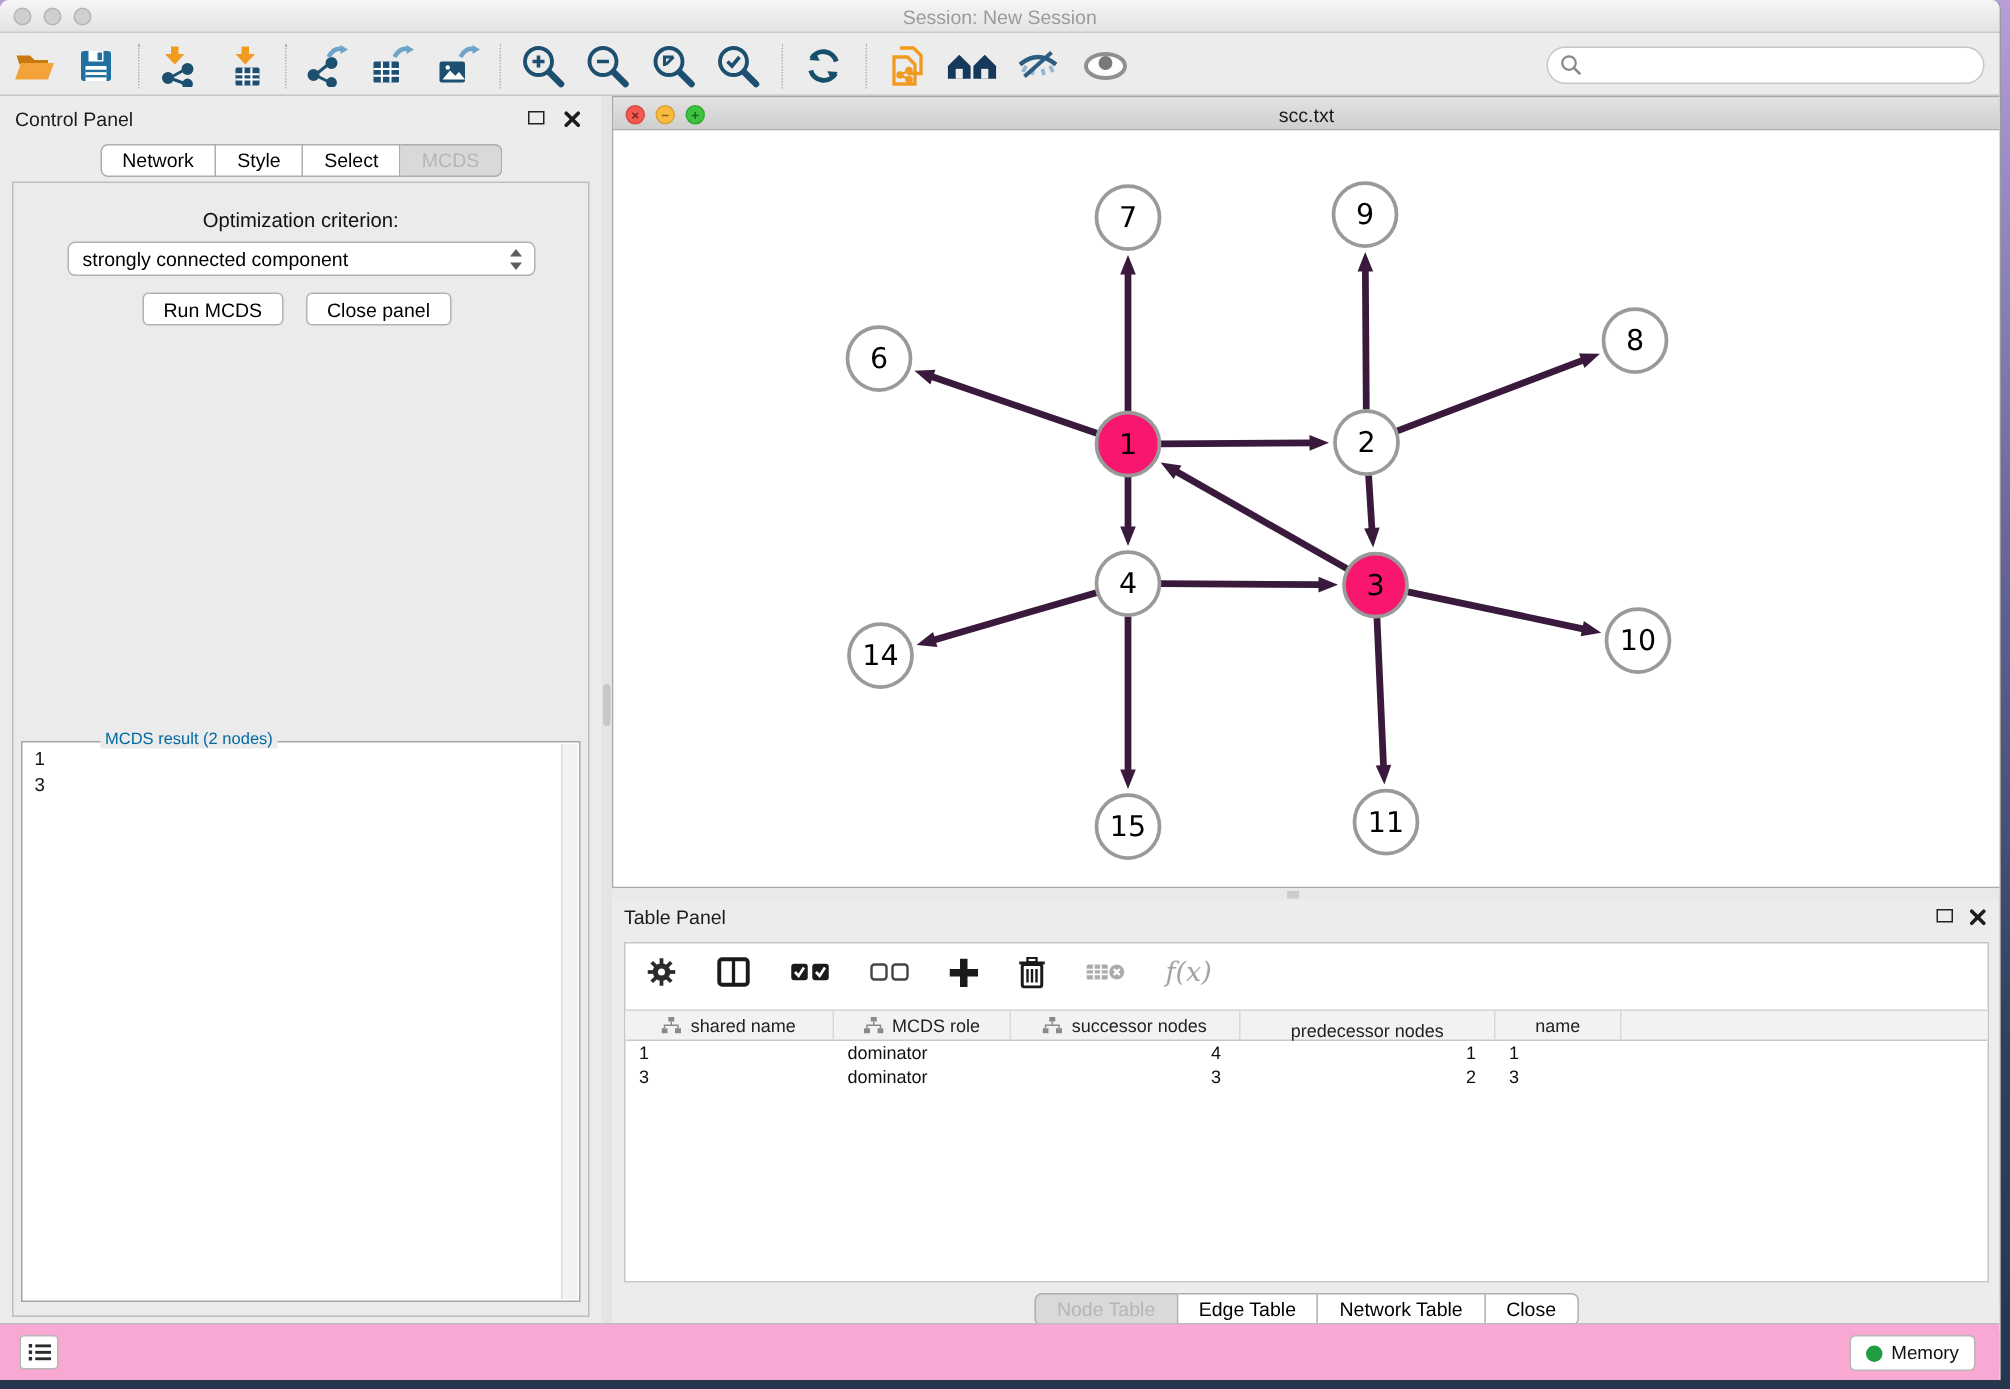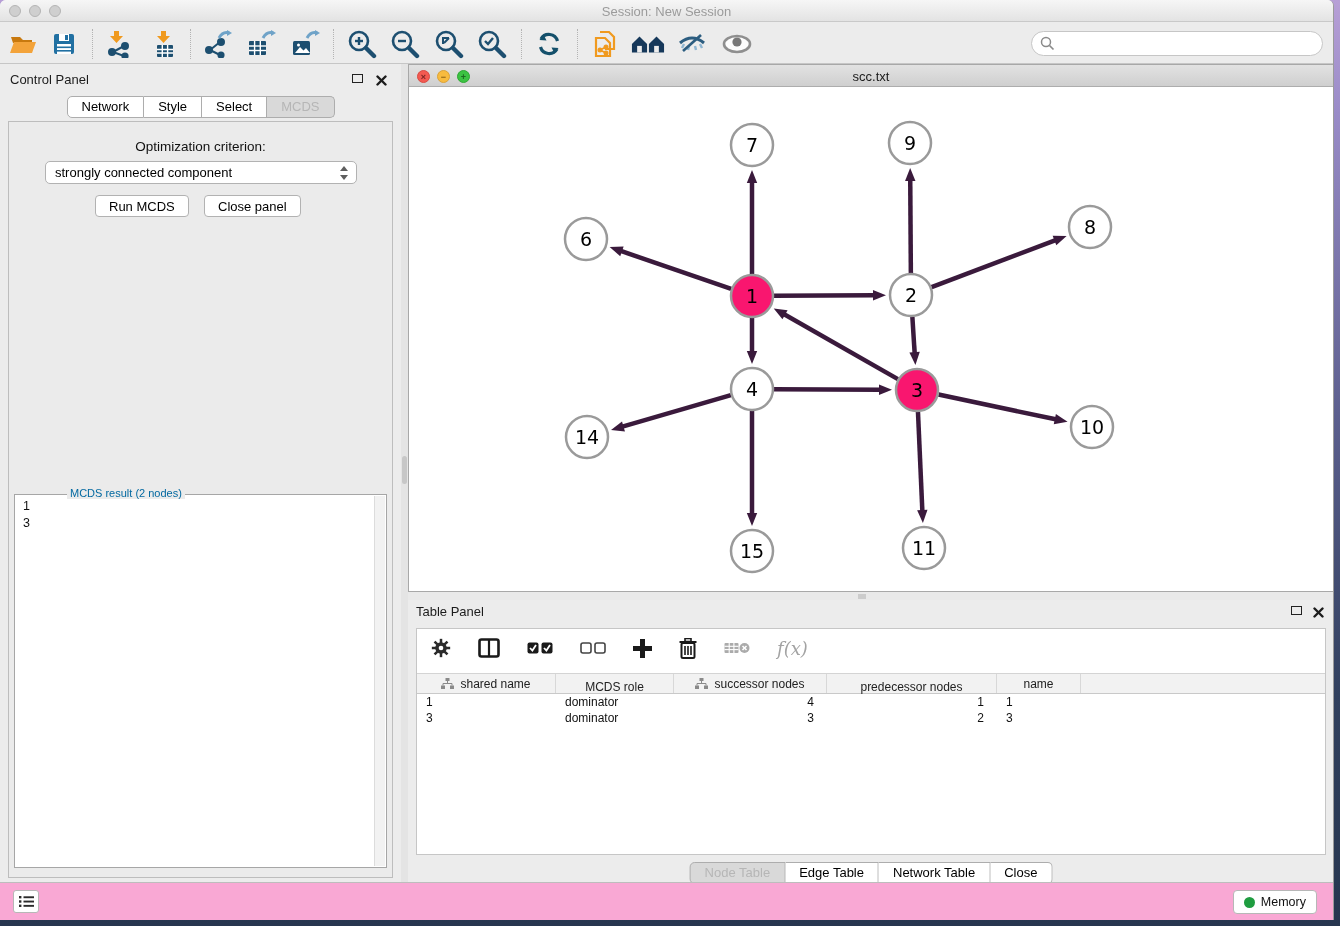--- a/index.html
+++ b/index.html
@@ -549,21 +549,21 @@
                   <rect x="4.5" y="0" width="4" height="3"></rect>
                   <rect x="0" y="7.5" width="4" height="3.5"></rect>
                   <rect x="9" y="7.5" width="4" height="3.5"></rect>
                 </g>
                 <g stroke="#8a8a8a" stroke-width="1">
                   <path d="M6.5 3v2.5M2 7.5V5.5h9v2" fill="none"></path>
                 </g>
               </svg>
               <span>shared name</span>
             </div>
-            <div class="th" style="width: 118px; flex-direction: column;">
+            <div class="th" style="width: 118px;">
               <svg width="13" height="11" viewBox="0 0 13 11">
                 <g fill="#8a8a8a">
                   <rect x="4.5" y="0" width="4" height="3"></rect>
                   <rect x="0" y="7.5" width="4" height="3.5"></rect>
                   <rect x="9" y="7.5" width="4" height="3.5"></rect>
                 </g>
                 <g stroke="#8a8a8a" stroke-width="1">
                   <path d="M6.5 3v2.5M2 7.5V5.5h9v2" fill="none"></path>
                 </g>
               </svg>

